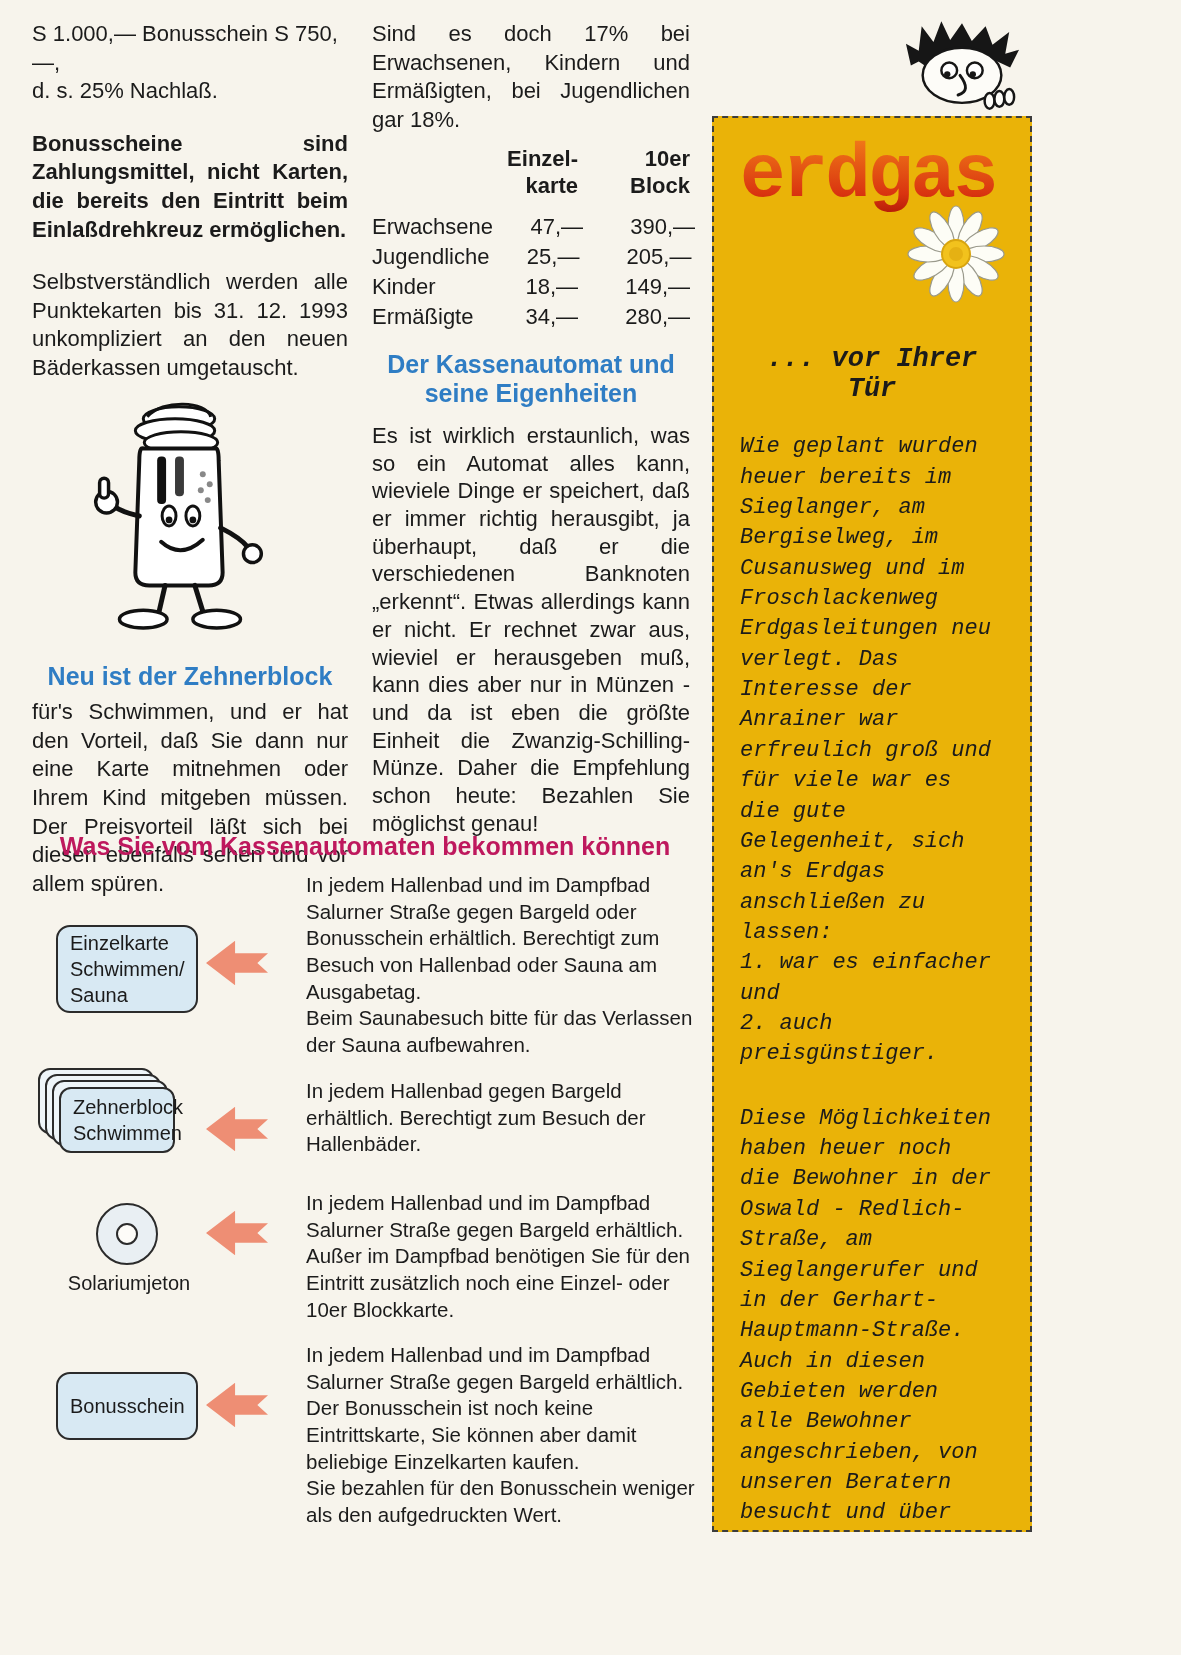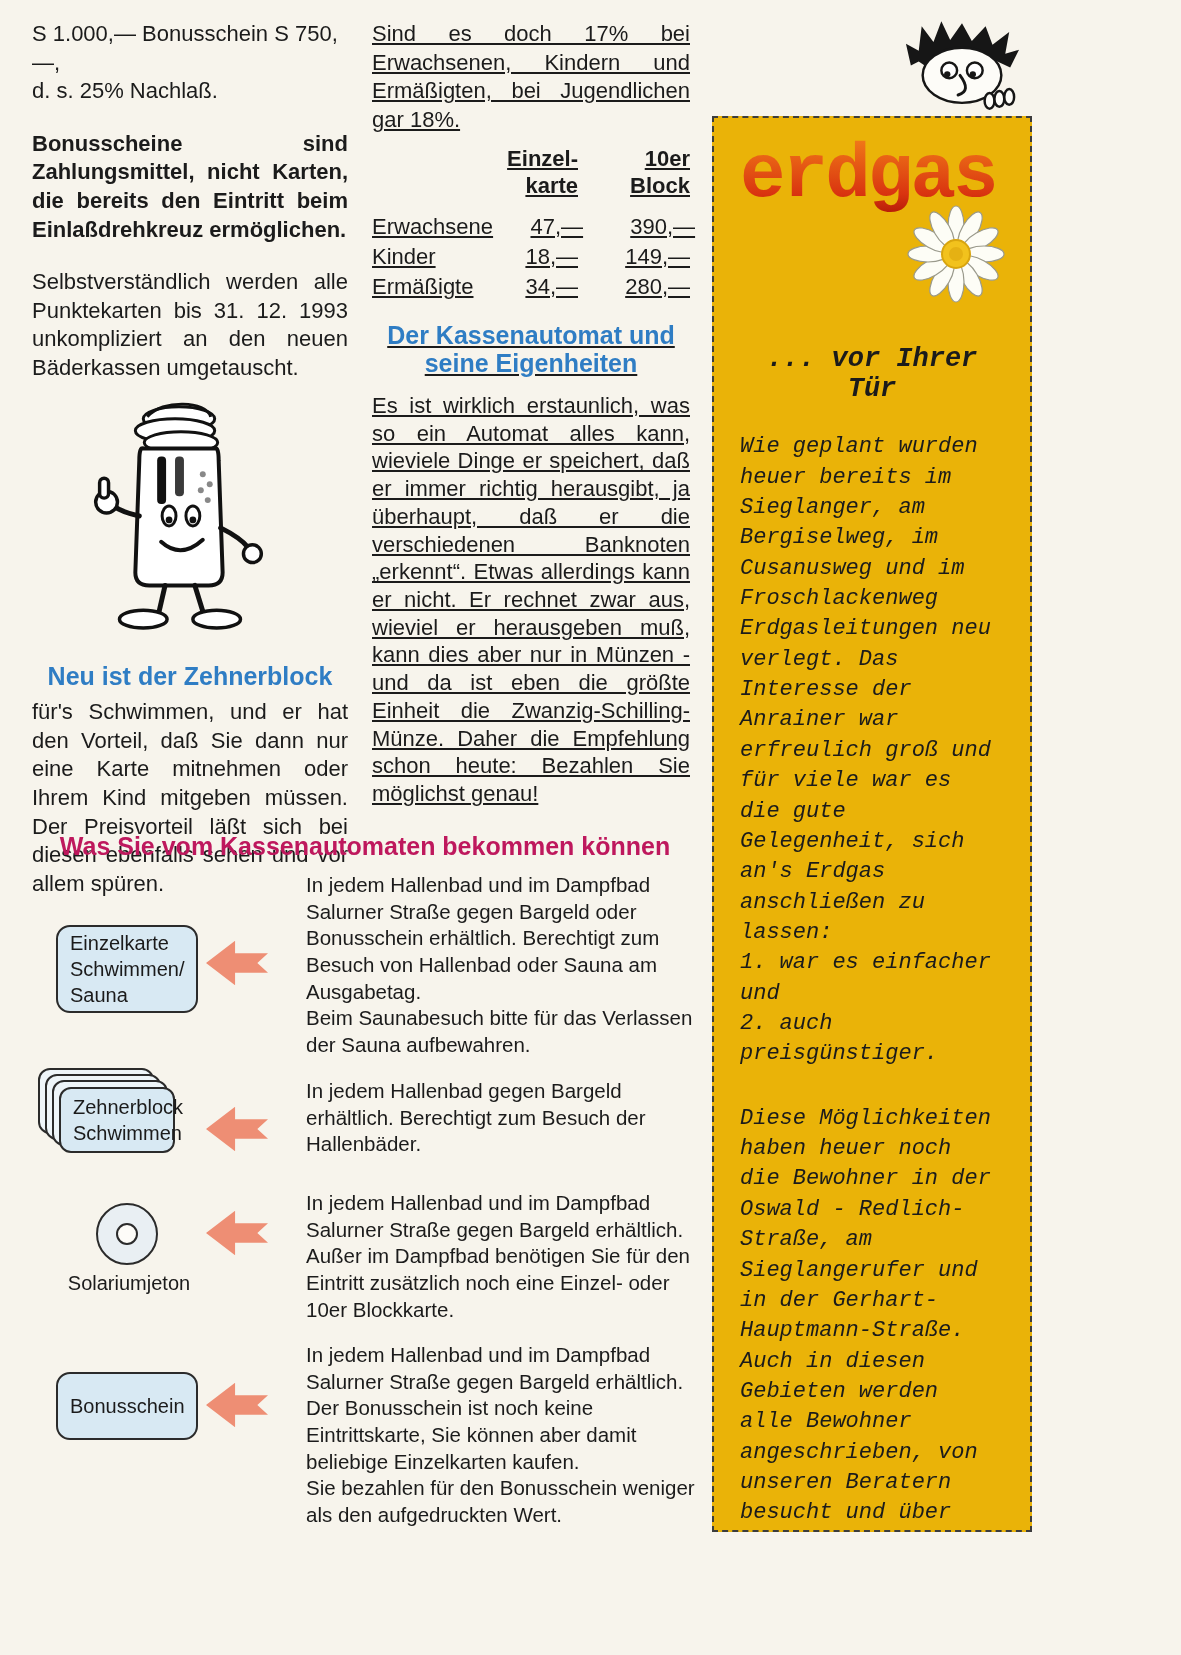--- a/index.html
+++ b/index.html
@@ -18,21 +18,21 @@
   .col-left .bold-para { font-weight:bold; margin-top:24px; }
   .col-left .para2 { margin-top:24px; }
   .mascot { width:200px; height:248px; margin:6px 0 0 45px; }
   .blue-head {
     color:#2f7dc4; font-weight:bold; font-size:25px; line-height:1.15;
     margin-top:25px; text-align:center;
   }
   .col-left .para3 { margin-top:8px; }
 
   
-  .col-mid { position:absolute; left:372px; top:20px; width:318px;text-decoration:underline; }
+  .col-mid { position:absolute; left:372px; top:20px; width:318px; }
   .price-table { margin-top:12px; font-size:22px; }
   .pt-head, .pt-row { display:grid; grid-template-columns:1fr 90px 112px; line-height:1.22; }
   .pt-head { margin-bottom:14px; }
   .pt-cell.num { text-align:right; }
   .pt-head .pt-cell { font-weight:bold; white-space:pre-line; }
   .pt-row { margin-bottom:3px; }
   .mid-heading {
     color:#2f7dc4; font-weight:bold; font-size:25px; line-height:1.15;
     margin-top:20px; text-align:center; white-space:pre-line;
   }
@@ -173,20 +173,25 @@
         <div class="pt-cell"></div>
         <div class="pt-cell num">Einzel-
 karte</div>
         <div class="pt-cell num">10er
 Block</div>
       </div>
       <div class="pt-row">
         <div class="pt-cell">Erwachsene</div>
         <div class="pt-cell num">47,—</div>
         <div class="pt-cell num">390,—</div>
+      </div>
+      <div class="pt-row">
+        <div class="pt-cell">Jugendliche</div>
+        <div class="pt-cell num">25,—</div>
+        <div class="pt-cell num">205,—</div>
       </div>
       <div class="pt-row">
         <div class="pt-cell">Kinder</div>
         <div class="pt-cell num">18,—</div>
         <div class="pt-cell num">149,—</div>
       </div>
       <div class="pt-row">
         <div class="pt-cell">Ermäßigte</div>
         <div class="pt-cell num">34,—</div>
         <div class="pt-cell num">280,—</div>

